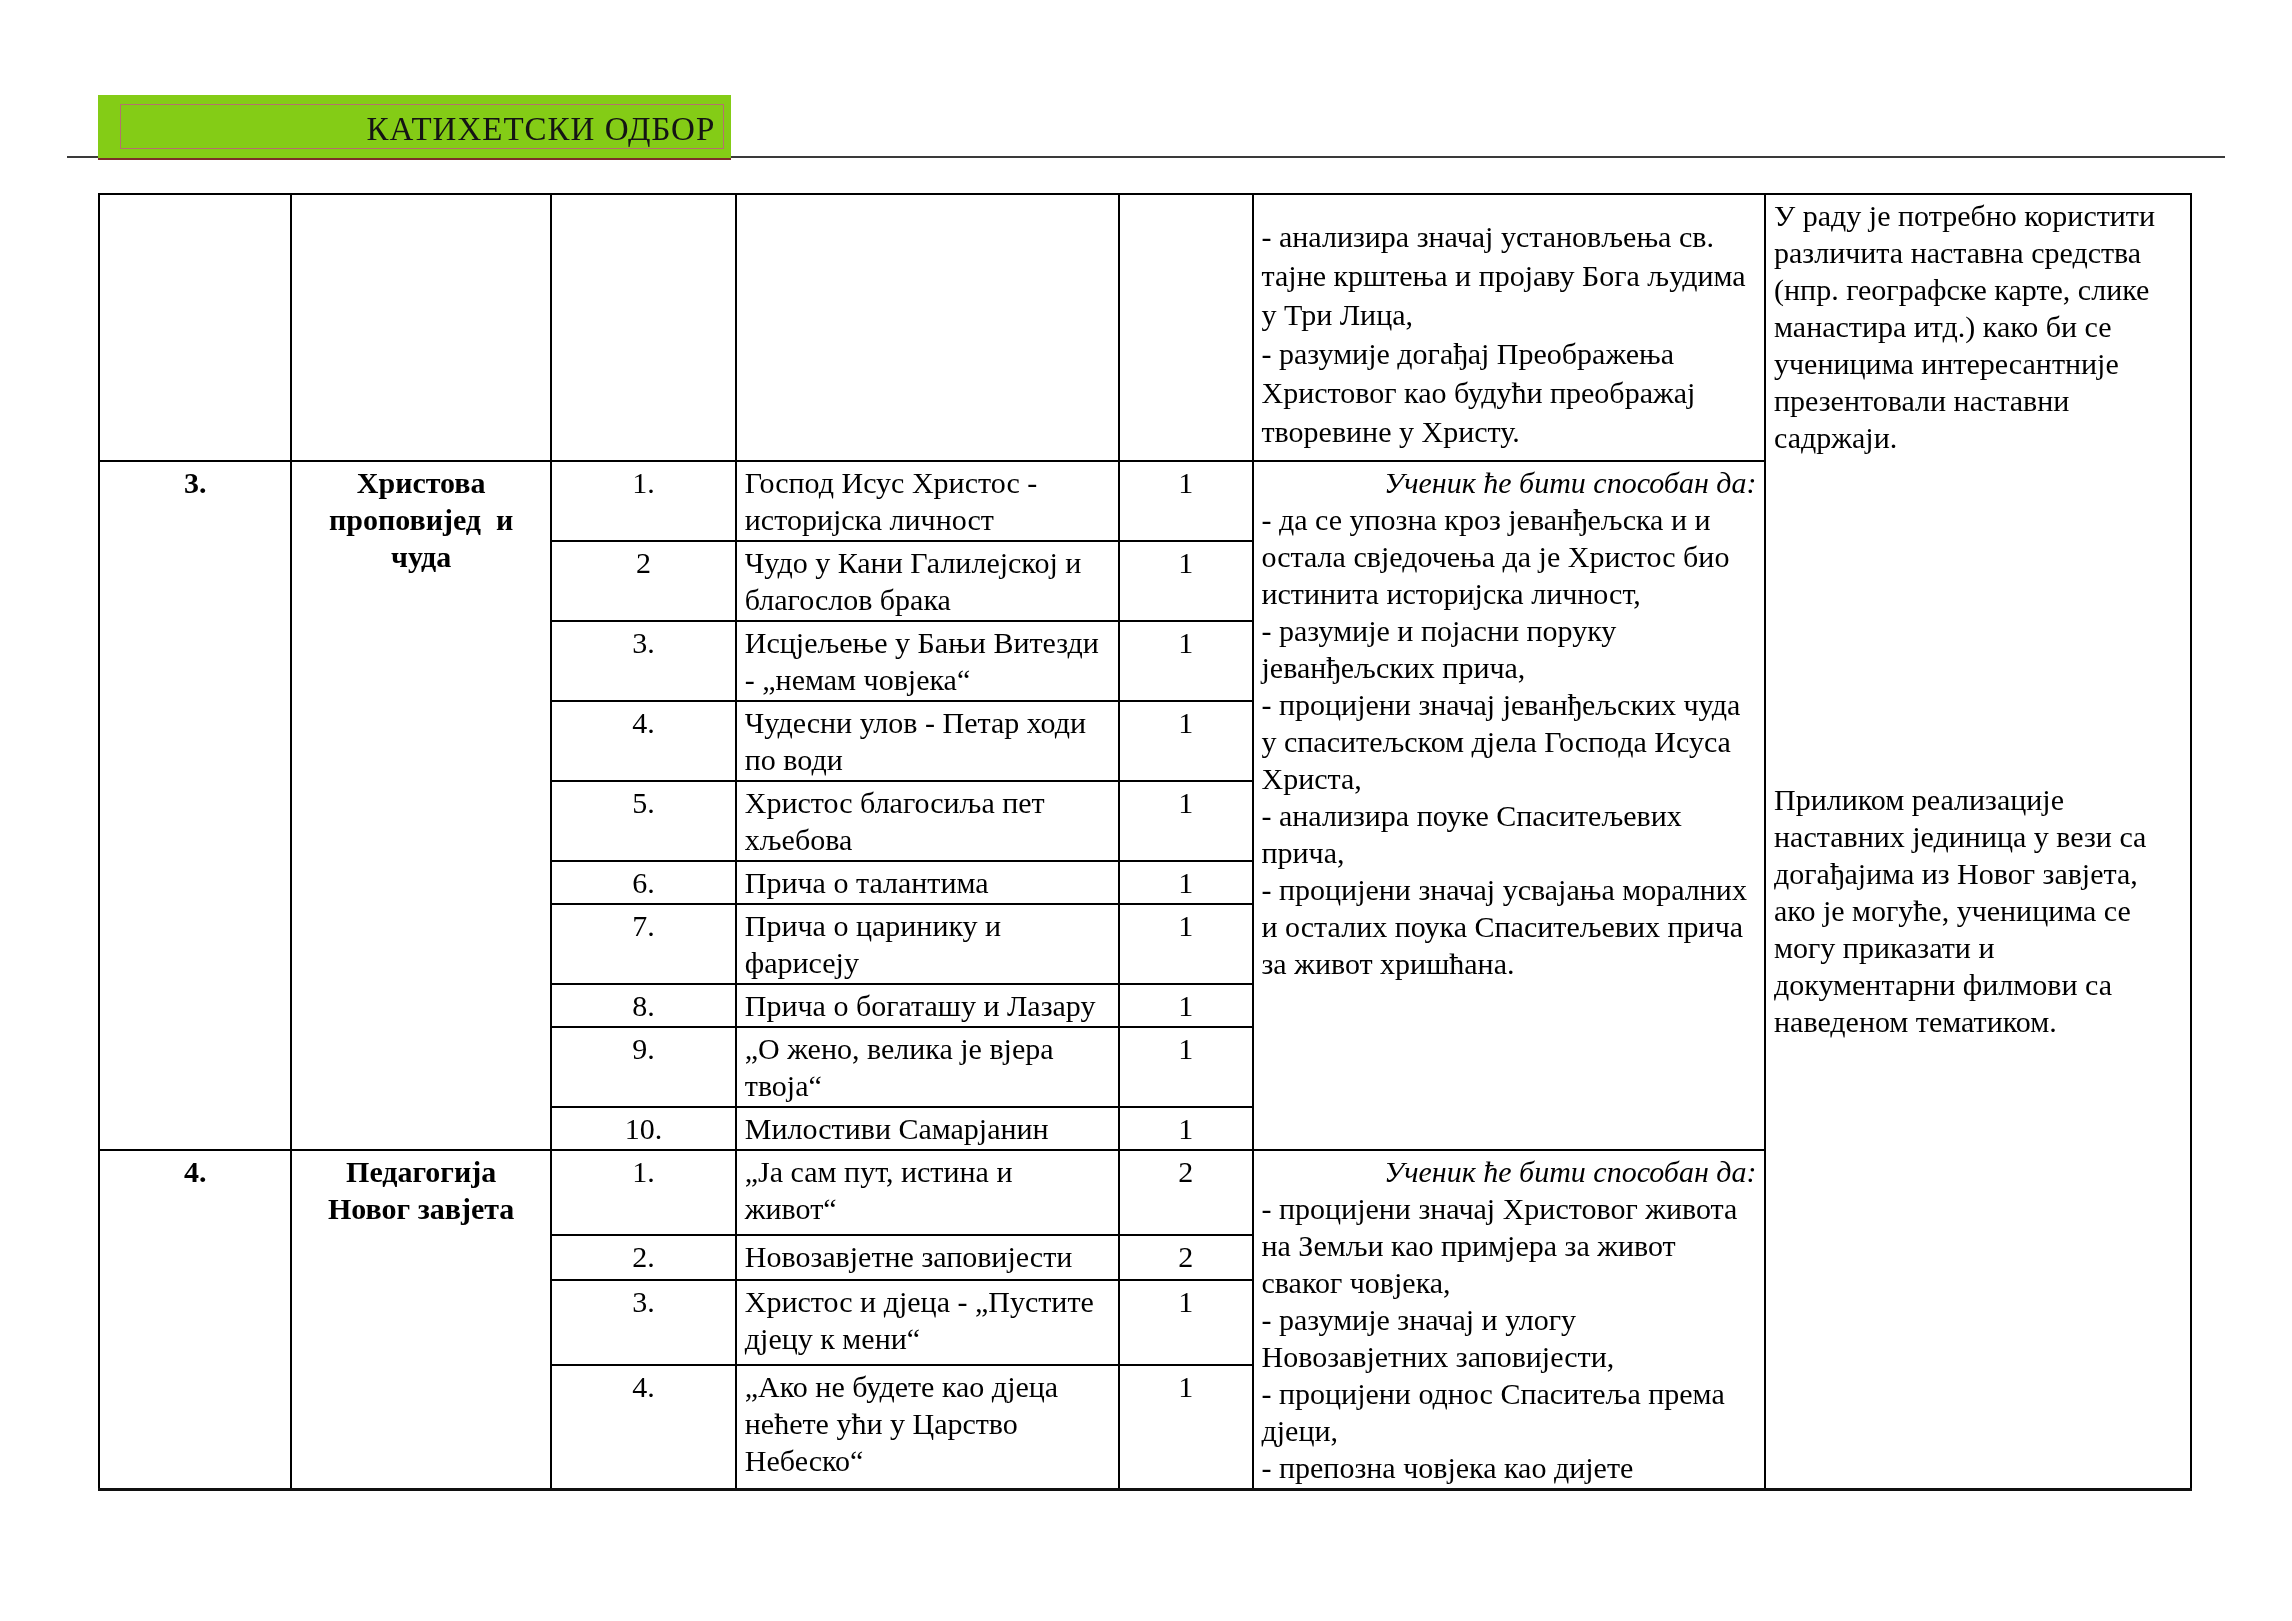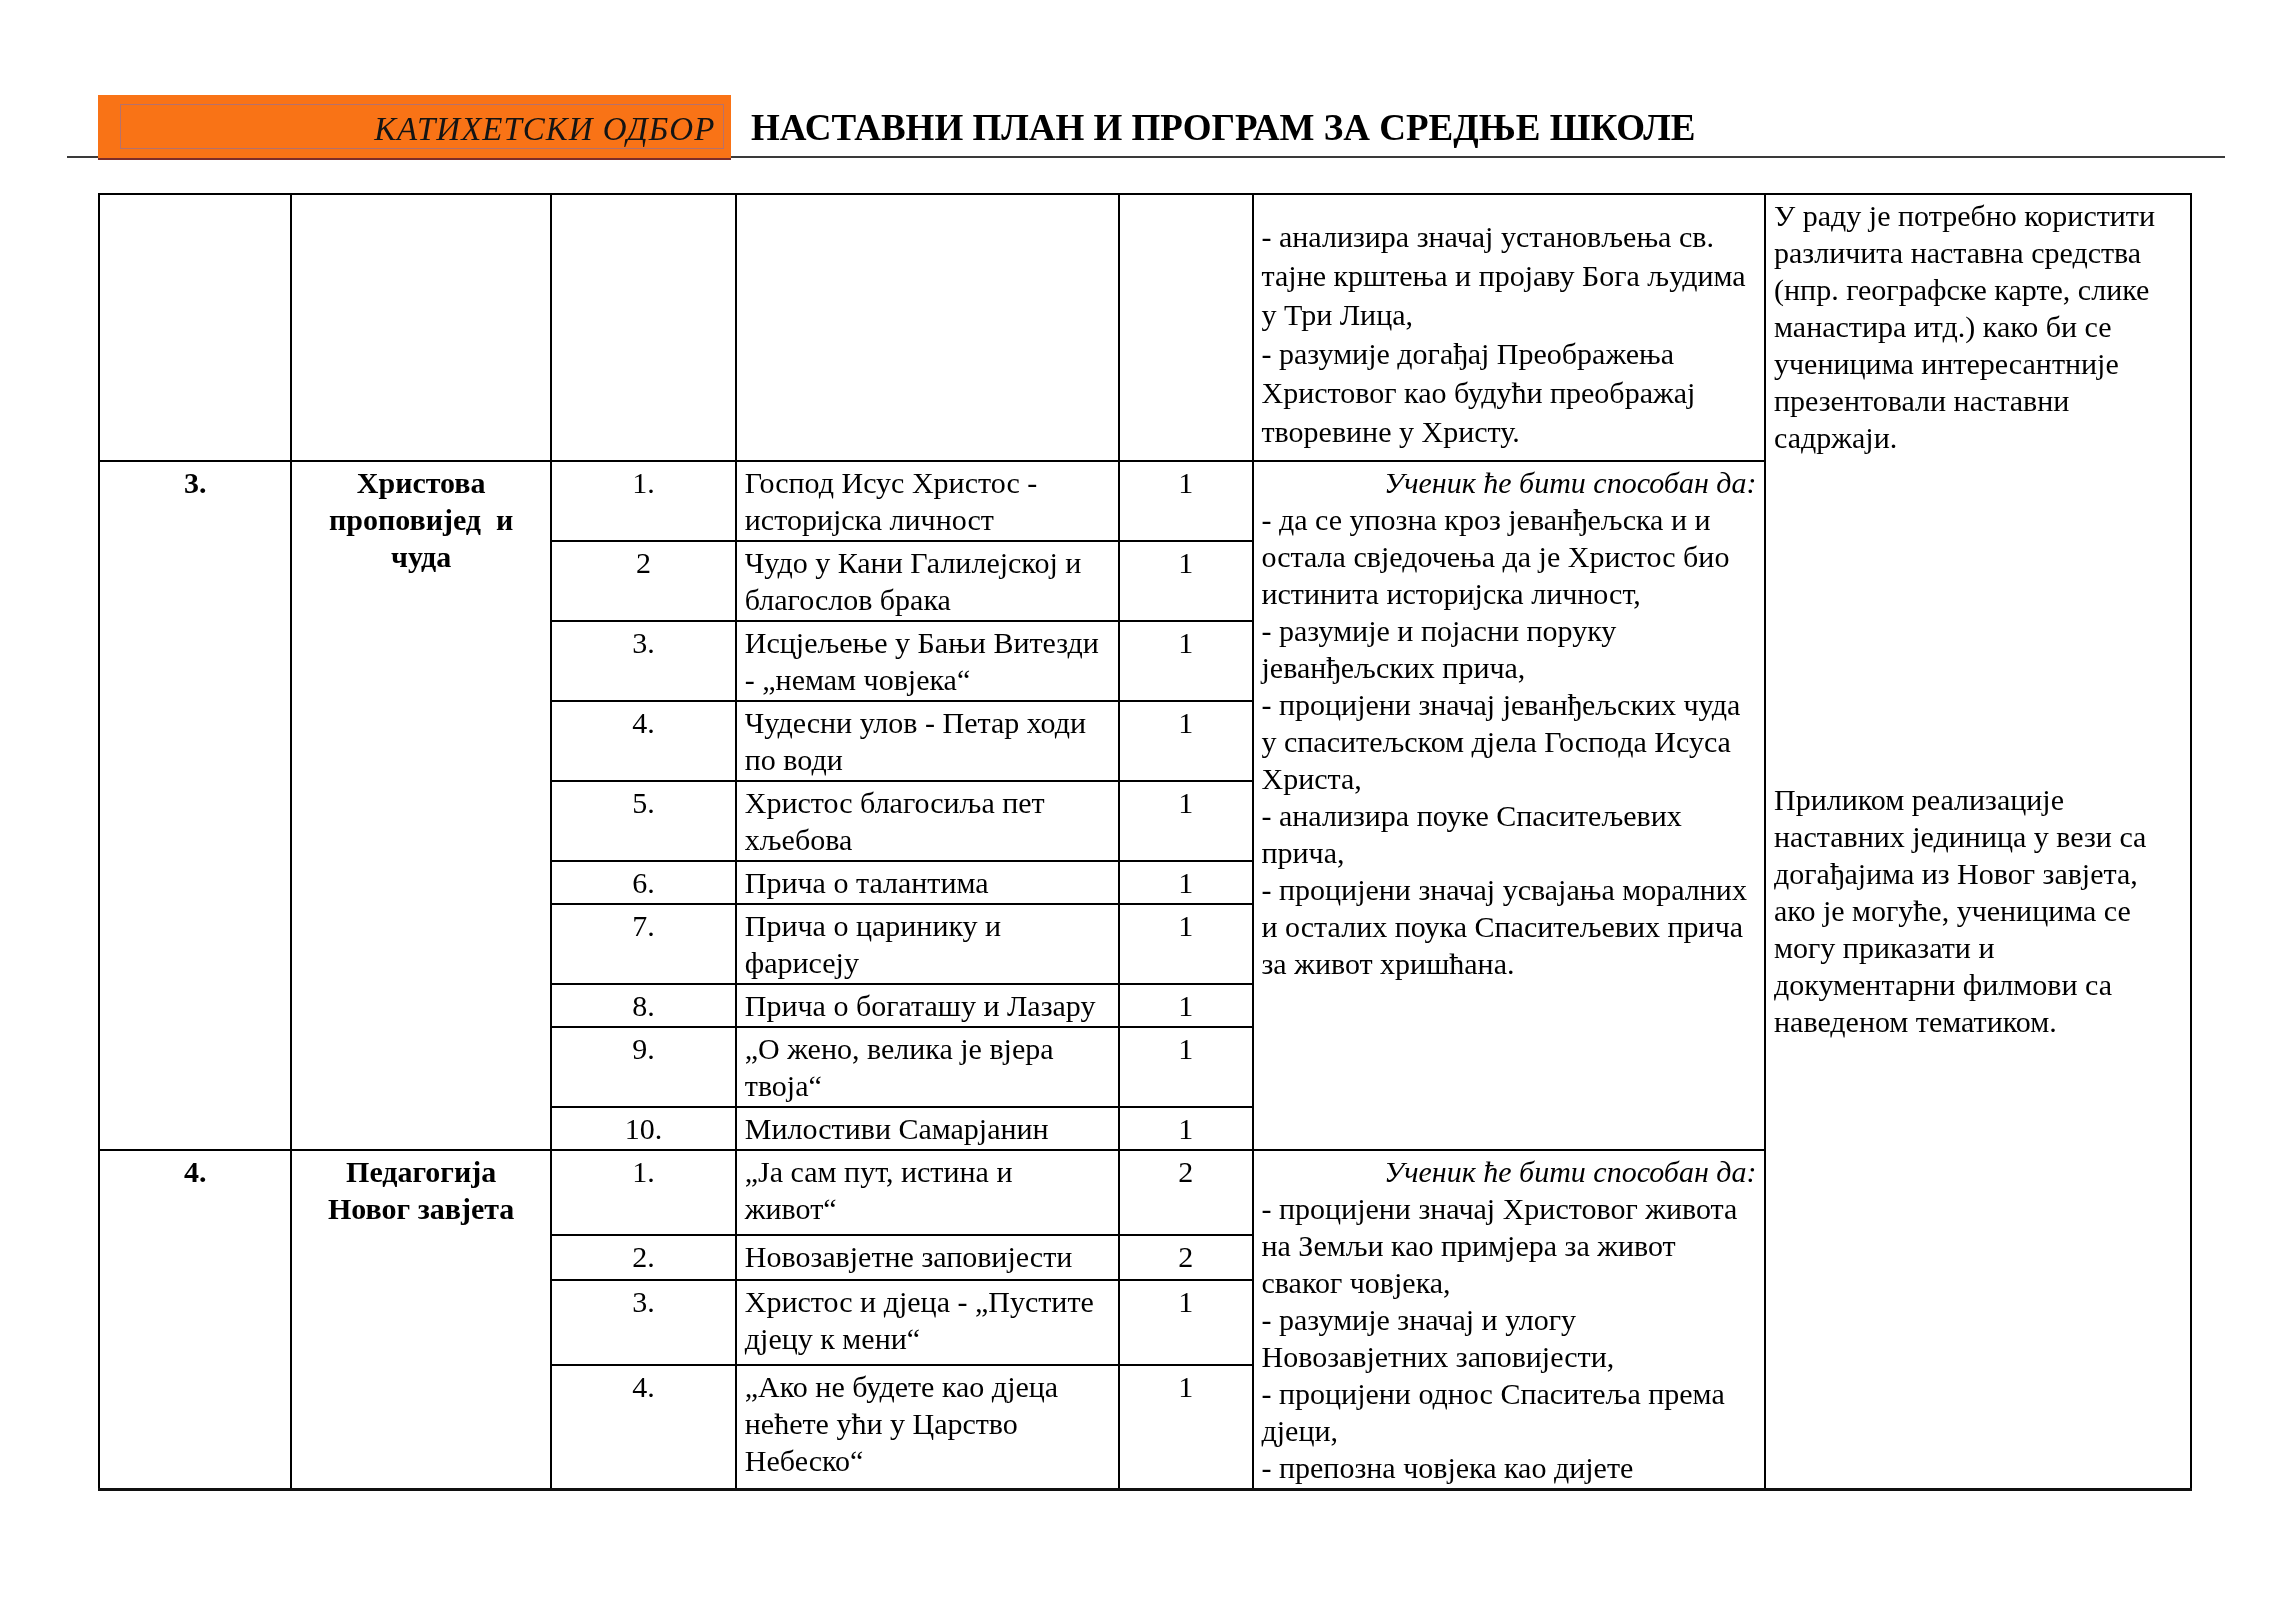--- a/index.html
+++ b/index.html
@@ -55,24 +55,23 @@
   td.c-outcomes.carryover{line-height:39px;padding-top:21.6px;}
   td.c-notes{padding:94px 25.5px 0 25.5px;line-height:38px;border-radius:21px;}
   .notes-para{white-space:pre-wrap;}
   .notes-para.p2{margin-top:325px;}
 </style>
 </head>
 <body>
 
 <div class="page">
   <div class="header">
-    <div class="brand-bar" style="background: #f97316; font-style: italic;">
+    <div class="brand-bar" style="background: #84cc16;">
       <span class="brand-text">КАТИХЕТСКИ ОДБОР</span>
     </div>
-    <div class="doc-title">НАСТАВНИ ПЛАН И ПРОГРАМ ЗА СРЕДЊЕ ШКОЛЕ</div>
   </div>
 
   <table class="curriculum">
     <colgroup>
       <col style="width:9.2%">
       <col style="width:12.4%">
       <col style="width:8.85%">
       <col style="width:18.3%">
       <col style="width:6.4%">
       <col style="width:24.5%">

